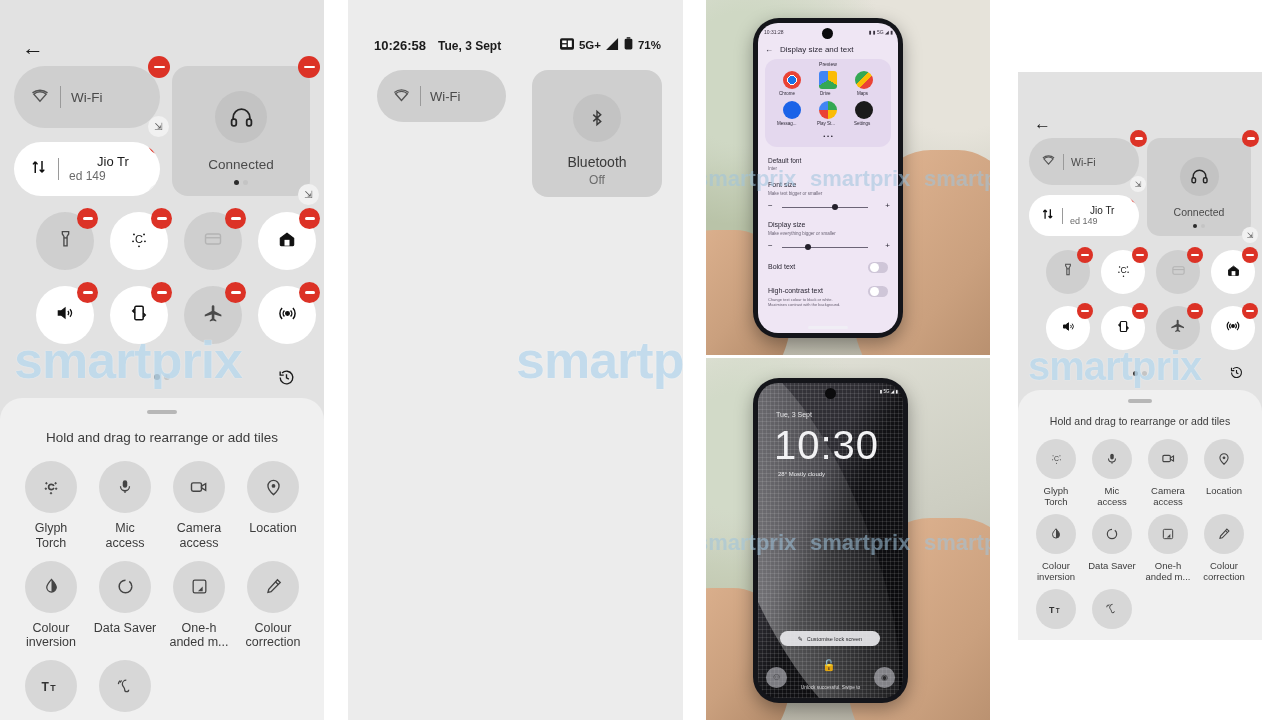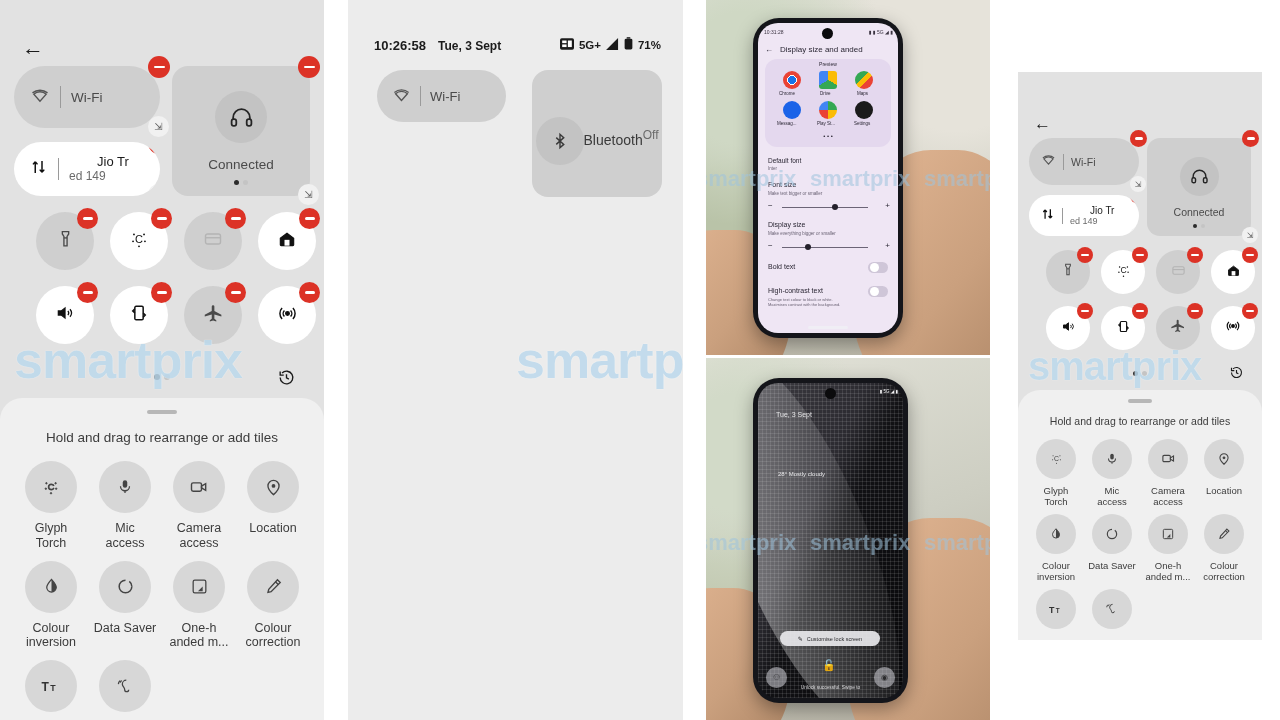--- a/index.html
+++ b/index.html
@@ -448,21 +448,21 @@
               <path d="M3 9.5a14 14 0 0 1 18 0"></path>
               <path d="M12 19.5 4.5 11A11 11 0 0 1 19.5 11z"></path>
             </svg>
         </span>
         <span class="divider" style="height:20px;"></span>
         <span class="tile-label" style="font-size:13px;">Wi-Fi</span>
       </div>
     </div>
 
     <div class="tile off sq" style="position:absolute;left:184px;top:70px;width:130px;height:127px;">
-      <div class="tile-inner" style="flex-direction:row;">
+      <div class="tile-inner" style="flex-direction:column;">
         <span style="margin-top:14px;width:48px;height:48px;border-radius:50%;background:#c3c3c3;display:flex;align-items:center;justify-content:center;">
           <svg width="18" height="22" viewBox="0 0 24 24" fill="none" stroke="#3a3a3a" stroke-width="1.9">
               <path d="M7 7.5 17 16.5 12 21V3l5 4.5L7 16.5"></path>
             </svg>
         </span>
         <span class="tile-label" style="margin-top:12px;font-size:14px;color:#3a3a3a;">Bluetooth</span>
         <span class="tile-label" style="margin-top:3px;font-size:12px;color:#6b6b6b;">Off</span>
       </div>
     </div>
 
@@ -479,21 +479,21 @@
     <div class="hand" style="right:-40px;top:150px;width:180px;height:260px;"></div>
     <div class="hand" style="left:-55px;top:230px;width:140px;height:170px;"></div>
 
     <div class="device" style="left:47px;top:18px;width:150px;height:320px;">
       <div class="screen scr-settings" style="left:5px;top:5px;width:140px;height:310px;">
         <div class="punch" style="left:64px;top:5px;width:11px;height:11px;"></div>
         <div class="s-row" style="left:6px;top:6px;font-size:5px;color:#3a3340;">10:31:28</div>
         <div class="s-row" style="right:5px;top:6px;font-size:5px;color:#3a3340;">▮ ▮ 5G ◢ ▮</div>
 
         <div class="s-row" style="left:7px;top:22px;font-size:8px;">←</div>
-        <div class="s-row" style="left:22px;top:22px;font-size:8px;">Display size and anded</div>
+        <div class="s-row" style="left:22px;top:22px;font-size:8px;">Display size and text</div>
 
         <div class="s-prev" style="left:7px;top:36px;width:126px;height:88px;">
           <div class="s-row" style="left:0;right:0;top:2px;text-align:center;font-size:5px;">Preview</div>
           <span class="appicon" style="left:18px;top:12px;width:18px;height:18px;background:radial-gradient(circle at 50% 50%,#1a73e8 0 30%,#fff 30% 38%,#ea4335 38% 100%);"></span>
           <span class="appicon" style="left:54px;top:12px;width:18px;height:18px;background:conic-gradient(#fbbc04 0 33%,#34a853 33% 66%,#4285f4 66% 100%);border-radius:3px;"></span>
           <span class="appicon" style="left:90px;top:12px;width:18px;height:18px;background:linear-gradient(135deg,#34a853 40%,#fbbc04 40% 60%,#ea4335 60%);"></span>
           <div class="s-row" style="left:14px;top:32px;font-size:4.5px;">Chrome</div>
           <div class="s-row" style="left:55px;top:32px;font-size:4.5px;">Drive</div>
           <div class="s-row" style="left:92px;top:32px;font-size:4.5px;">Maps</div>
 
@@ -550,20 +550,21 @@
     <div class="hand" style="left:-60px;top:230px;width:145px;height:175px;"></div>
 
     <div class="device" style="left:47px;top:20px;width:155px;height:325px;">
       <div class="screen scr-lock" style="left:5px;top:5px;width:145px;height:315px;">
         <div class="lock-wall"></div>
         <div class="lock-swoosh" style="left:-20px;top:-40px;width:130px;height:400px;"></div>
         <div class="punch" style="left:67px;top:5px;width:11px;height:11px;"></div>
         <div class="lk-txt" style="right:5px;top:6px;font-size:4.5px;">▮ 5G ◢ ▮</div>
 
         <div class="lk-txt" style="left:18px;top:28px;font-size:7px;opacity:.9;">Tue, 3 Sept</div>
+        <div class="lk-txt" style="left:16px;top:40px;font-size:40px;font-weight:300;letter-spacing:1px;">10:30</div>
         <div class="lk-txt" style="left:20px;top:88px;font-size:6px;opacity:.92;">28°  Mostly cloudy</div>
 
         <div class="lk-pill" style="left:22px;bottom:52px;width:100px;height:15px;font-size:5.5px;">
           <span style="font-size:6px;">✎</span>
           <span>Customise lock screen</span>
         </div>
         <div class="lk-circ" style="left:8px;bottom:10px;width:21px;height:21px;font-size:8px;">⚇</div>
         <div class="lk-circ" style="right:8px;bottom:10px;width:21px;height:21px;font-size:8px;">◉</div>
         <div class="lk-txt" style="left:64px;bottom:26px;font-size:11px;">🔓</div>
         <div class="lk-txt" style="left:0;right:0;bottom:8px;text-align:center;font-size:4.8px;opacity:.85;">Unlock successful. Swipe to</div>

